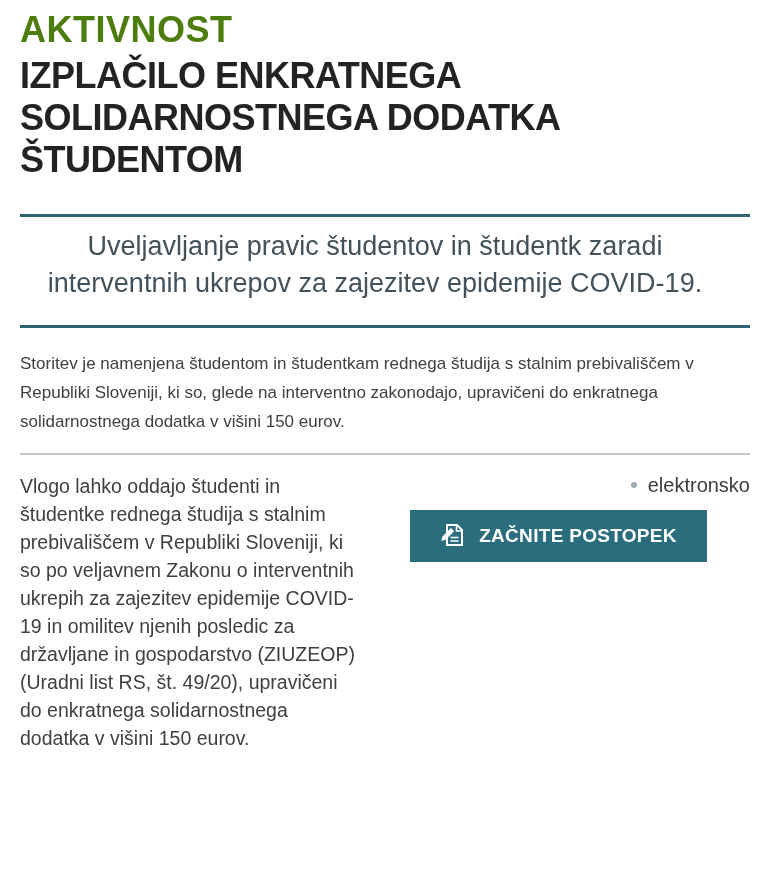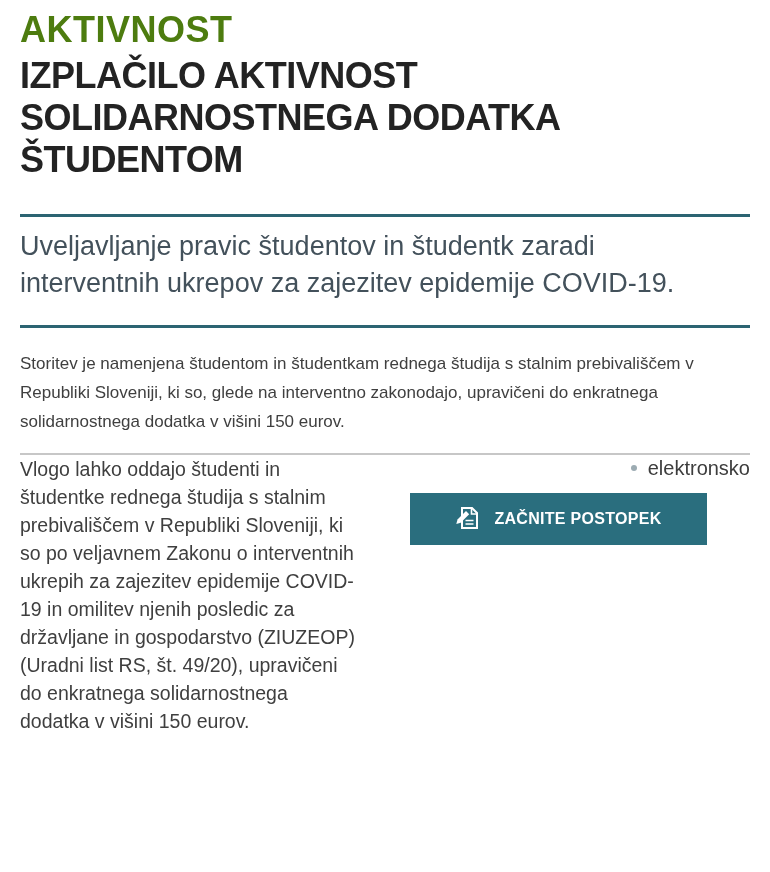--- a/index.html
+++ b/index.html
@@ -40,20 +40,21 @@
   .divider-teal.second {
     margin-top: 23px;
   }
   .subtitle {
     margin: 11px 0 0 0;
     font-size: 27px;
     line-height: 37px;
     font-weight: 400;
     color: #43515b;
     max-width: 710px;
+    text-align: center;
   }
   .lead {
     margin: 21px 0 0 0;
     font-size: 17px;
     line-height: 29px;
     color: #3f3f3f;
     max-width: 724px;
   }
   .divider-gray {
     margin-top: 17px;
@@ -76,20 +77,21 @@
   }
   .gear {
     margin-top: 3px;
     margin-right: 6px;
     flex: 0 0 auto;
     cursor: pointer;
   }
   .columns {
     display: flex;
     gap: 48px;
+    margin-top: 17px;
   }
   .col-left {
     width: 342px;
     flex: 0 0 auto;
     font-size: 19.5px;
     line-height: 28px;
     color: #3f3f3f;
   }
   .col-left p { margin: 0; }
   .col-right { flex: 1 1 auto; }
@@ -121,35 +123,35 @@
     width: 297px;
     height: 52px;
     background: #2a6e7e;
     color: #ffffff;
     border: none;
     display: flex;
     align-items: center;
     justify-content: center;
     gap: 13px;
     font-family: "Liberation Sans", sans-serif;
-    font-size: 16px;
+    font-size: 19px;
     font-weight: 700;
     letter-spacing: 0.3px;
     cursor: pointer;
   }
   .start-button svg { flex: 0 0 auto; }
 </style>
 </head>
 <body>
 
 <div class="content">
 
   <div class="eyebrow">AKTIVNOST</div>
 
-  <h1 class="page-title">IZPLAČILO AKTIVNOST SOLIDARNOSTNEGA DODATKA ŠTUDENTOM</h1>
+  <h1 class="page-title">IZPLAČILO ENKRATNEGA SOLIDARNOSTNEGA DODATKA ŠTUDENTOM</h1>
 
   <div class="divider-teal"></div>
 
   <p class="subtitle">Uveljavljanje pravic študentov in študentk zaradi interventnih ukrepov za zajezitev epidemije COVID-19.</p>
 
   <div class="divider-teal second"></div>
 
   <p class="lead">Storitev je namenjena študentom in študentkam rednega študija s stalnim prebivališčem v Republiki Sloveniji, ki so, glede na interventno zakonodajo, upravičeni do enkratnega solidarnostnega dodatka v višini 150 eurov.</p>
 
   <div class="divider-gray"></div>

